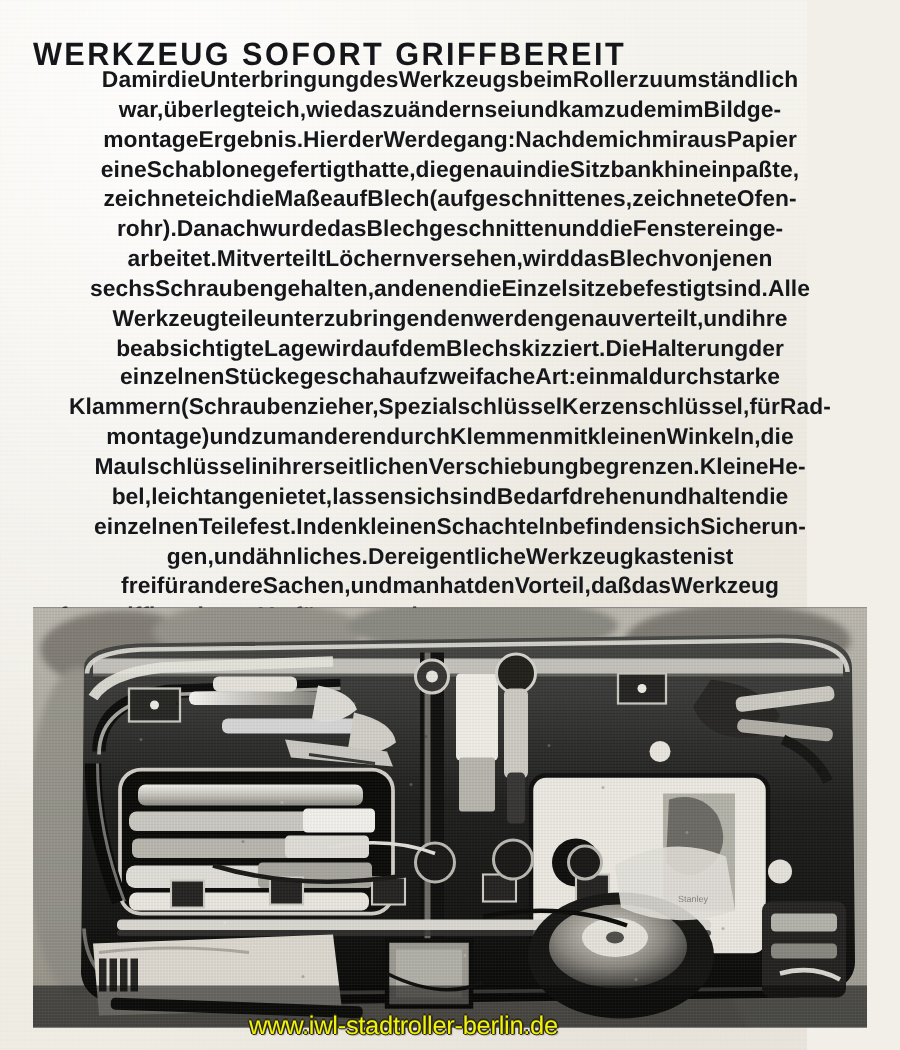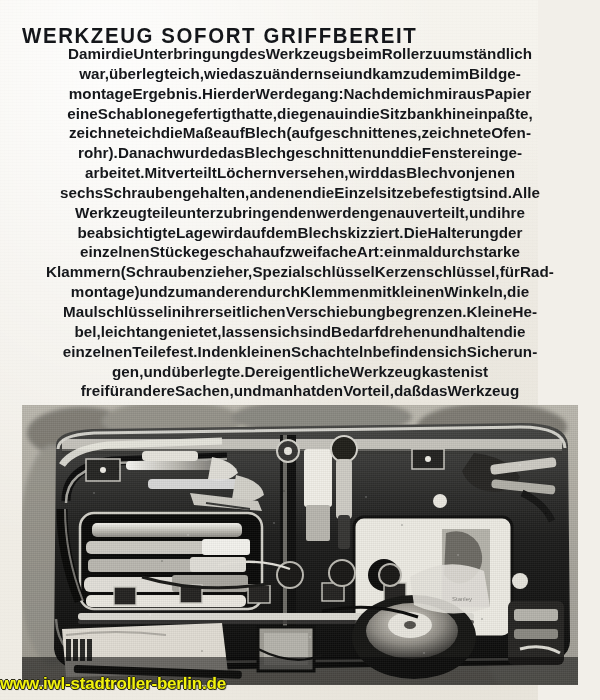--- a/index.html
+++ b/index.html
@@ -102,24 +102,24 @@
       repeating-linear-gradient(0deg, rgba(255,255,255,0.10) 0 1px, rgba(0,0,0,0.10) 1px 2px),
       repeating-linear-gradient(90deg, rgba(255,255,255,0.06) 0 1px, rgba(0,0,0,0.08) 1px 2px);
   }
 
   
   .watermark {
     position: absolute;
     left: 0;
     right: 0;
     bottom: 6px;
-    text-align: left;
+    text-align: center;
     color: #f2f20c;
     font-family: "Liberation Sans", sans-serif;
-    font-weight: 700;
+    font-weight: 400;
     font-size: 17px;
     letter-spacing: -0.2px;
     text-shadow:
        1px 0 0 #2a2a16, -1px 0 0 #2a2a16,
        0 1px 0 #2a2a16, 0 -1px 0 #2a2a16,
        1px 1px 1px rgba(0,0,0,.6);
     white-space: nowrap;
   }
 </style>
 </head>
@@ -141,21 +141,21 @@
         <div class="tline"><span>arbeitet.</span><span>Mit</span><span>verteilt</span><span>Löchern</span><span>versehen,</span><span>wird</span><span>das</span><span>Blech</span><span>von</span><span>jenen</span></div>
         <div class="tline"><span>sechs</span><span>Schrauben</span><span>gehalten,</span><span>an</span><span>denen</span><span>die</span><span>Einzelsitze</span><span>befestigt</span><span>sind.</span><span>Alle</span></div>
         <div class="tline"><span>Werkzeugteile</span><span>unterzubringenden</span><span>werden</span><span>genau</span><span>verteilt,</span><span>und</span><span>ihre</span></div>
         <div class="tline"><span>beabsichtigte</span><span>Lage</span><span>wird</span><span>auf</span><span>dem</span><span>Blech</span><span>skizziert.</span><span>Die</span><span>Halterung</span><span>der</span></div>
         <div class="tline"><span>einzelnen</span><span>Stücke</span><span>geschah</span><span>auf</span><span>zweifache</span><span>Art:</span><span>einmal</span><span>durch</span><span>starke</span></div>
         <div class="tline"><span>Klammern</span><span>(Schraubenzieher,</span><span>Spezialschlüssel</span><span>Kerzenschlüssel,</span><span>für</span><span>Rad-</span></div>
         <div class="tline"><span>montage)</span><span>und</span><span>zum</span><span>anderen</span><span>durch</span><span>Klemmen</span><span>mit</span><span>kleinen</span><span>Winkeln,</span><span>die</span></div>
         <div class="tline"><span>Maulschlüssel</span><span>in</span><span>ihrer</span><span>seitlichen</span><span>Verschiebung</span><span>begrenzen.</span><span>Kleine</span><span>He-</span></div>
         <div class="tline"><span>bel,</span><span>leicht</span><span>angenietet,</span><span>lassen</span><span>sich</span><span>sind</span><span>Bedarf</span><span>drehen</span><span>und</span><span>halten</span><span>die</span></div>
         <div class="tline"><span>einzelnen</span><span>Teile</span><span>fest.</span><span>In</span><span>den</span><span>kleinen</span><span>Schachteln</span><span>befinden</span><span>sich</span><span>Sicherun-</span></div>
-        <div class="tline"><span>gen,</span><span>und</span><span>überlegte.</span><span>Der</span><span>eigentliche</span><span>Werkzeugkasten</span><span>ist</span></div>
+        <div class="tline"><span>gen,</span><span>und</span><span>ähnliches.</span><span>Der</span><span>eigentliche</span><span>Werkzeugkasten</span><span>ist</span></div>
         <div class="tline"><span>frei</span><span>für</span><span>andere</span><span>Sachen,</span><span>und</span><span>man</span><span>hat</span><span>den</span><span>Vorteil,</span><span>daß</span><span>das</span><span>Werkzeug</span></div>
         <div class="tline last"><span>sofort griffbereit zur Verfügung steht.</span></div>
       </div>
   </div>
 
   <div class="photo">
     <svg class="photo-svg" viewBox="0 0 556 280" preserveAspectRatio="none">
       <defs>
         <linearGradient id="gFloor" x1="0" y1="0" x2="0" y2="1">
           <stop offset="0%" stop-color="#b9b6ad"></stop>

